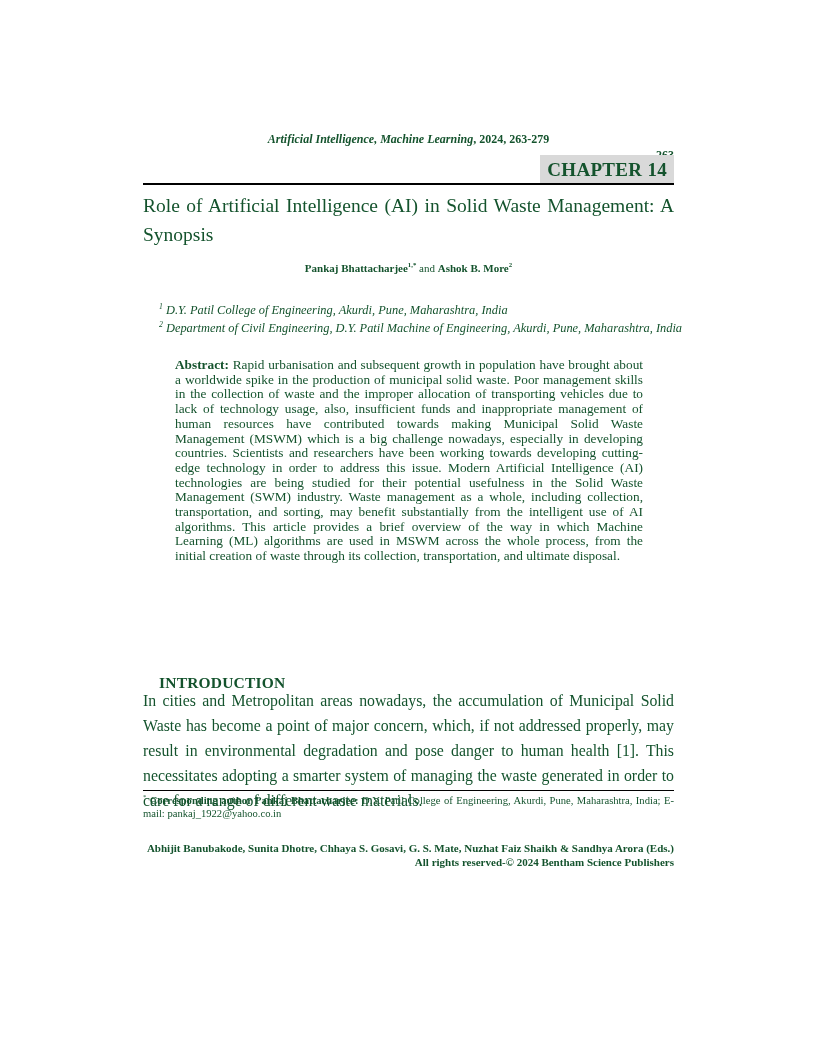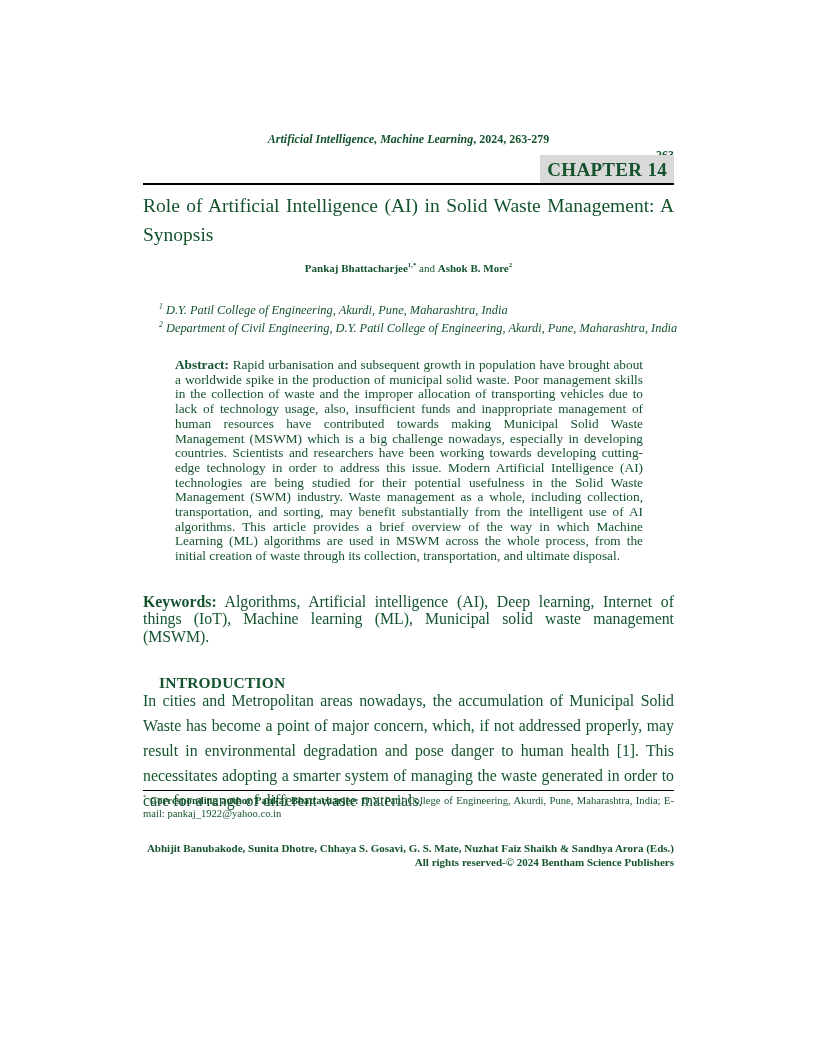--- a/index.html
+++ b/index.html
@@ -188,30 +188,27 @@
 
     <div class="abs authors">
       <b>Pankaj Bhattacharjee</b><sup><b>1,*</b></sup><span> and </span><b>Ashok B. More</b><sup><b>2</b></sup>
     </div>
 
     <p class="abs affil affil-1">
       <sup>1</sup><span> D.Y. Patil College of Engineering, Akurdi, Pune, Maharashtra, India</span>
     </p>
 
     <p class="abs affil affil-2">
-      <sup>2</sup><span> Department of Civil Engineering, D.Y. Patil College of Engineering, Akurdi, Pune, Maharashtra, India</span>
+      <sup>2</sup><span> Department of Civil Engineering, D.Y. Patil Machine of Engineering, Akurdi, Pune, Maharashtra, India</span>
     </p>
 
     <p class="abs abstract">
       <b>Abstract:</b><span> Rapid urbanisation and subsequent growth in population have brought about a worldwide spike in the production of municipal solid waste. Poor management skills in the collection of waste and the improper allocation of transporting vehicles due to lack of technology usage, also, insufficient funds and inappropriate management of human resources have contributed towards making Municipal Solid Waste Management (MSWM) which is a big challenge nowadays, especially in developing countries. Scientists and researchers have been working towards developing cutting-edge technology in order to address this issue. Modern Artificial Intelligence (AI) technologies are being studied for their potential usefulness in the Solid Waste Management (SWM) industry. Waste management as a whole, including collection, transportation, and sorting, may benefit substantially from the intelligent use of AI algorithms. This article provides a brief overview of the way in which Machine Learning (ML) algorithms are used in MSWM across the whole process, from the initial creation of waste through its collection, transportation, and ultimate disposal.</span>
     </p>
 
-    <p class="abs keywords">
-      <b>Keywords:</b><span> Algorithms, Artificial intelligence (AI), Deep learning, Internet of things (IoT), Machine learning (ML), Municipal solid waste management (MSWM).</span>
-    </p>
 
     <h2 class="abs section-heading">INTRODUCTION</h2>
 
     <p class="abs body-para">In cities and Metropolitan areas nowadays, the accumulation of Municipal Solid Waste has become a point of major concern, which, if not addressed properly, may result in environmental degradation and pose danger to human health [1]. This necessitates adopting a smarter system of managing the waste generated in order to care for a range of different waste materials.</p>
 
     <div class="abs footnote">
       <sup>*</sup><b> Corresponding author Pankaj Bhattacharjee:</b><span> D.Y. Patil College of Engineering, Akurdi, Pune, Maharashtra, India; E-mail: pankaj_1922@yahoo.co.in</span>
     </div>
 
     <div class="abs imprint">

